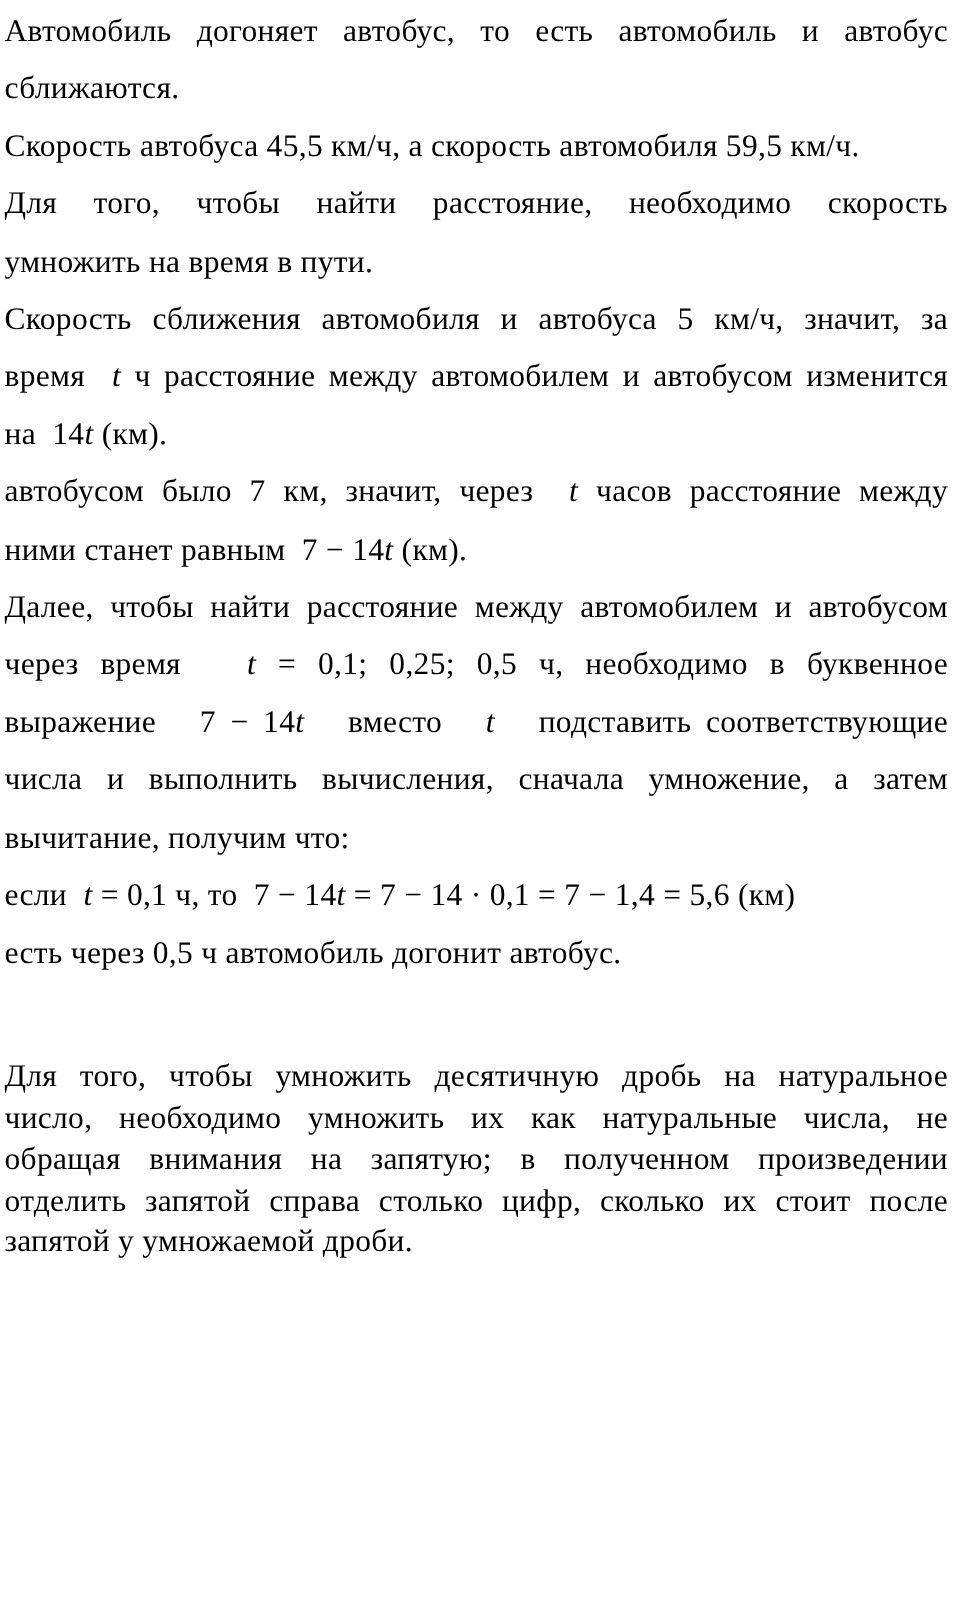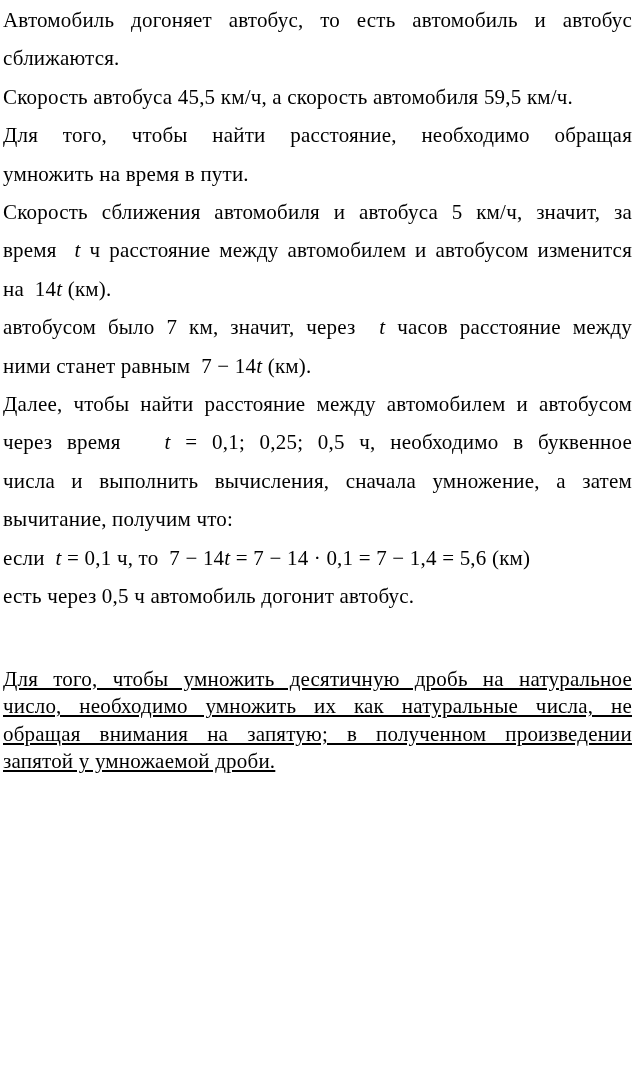--- a/index.html
+++ b/index.html
@@ -18,21 +18,21 @@
   }
   .doc{
     position:absolute;
     top:1px;left:0;
     width:635px;
     padding:0 3px;
     box-sizing:border-box;
     z-index:1;
   }
   .paragraph{margin:0;}
-  .paragraph.gap-before{margin-top:50px;text-decoration:underline;}
+  .paragraph.gap-before{margin-top:50px;}
   .line{
     font-size:21px;
     line-height:38.4px;
     letter-spacing:0.2px;
   }
   .paragraph.compact .line{line-height:27.6px;}
   .jline{text-align:justify;text-align-last:justify;}
   .lline{text-align:left;text-align-last:left;}
   .run{white-space:normal;}
   .run.italic{font-style:italic;}
@@ -63,46 +63,48 @@
 <div class="page">
   <div class="doc">
       <div class="paragraph">
         <div class="line jline"><span class="run">Автомобиль догоняет автобус, то есть автомобиль и автобус</span></div>
         <div class="line lline"><span class="run">сближаются.</span></div>
       </div>
       <div class="paragraph">
         <div class="line lline"><span class="run">Скорость автобуса 45,5 км/ч, а скорость автомобиля 59,5 км/ч.</span></div>
       </div>
       <div class="paragraph">
-        <div class="line jline"><span class="run">Для того, чтобы найти расстояние, необходимо обращая</span></div>
+        <div class="line jline"><span class="run">Для того, чтобы найти расстояние, необходимо скорость</span></div>
         <div class="line lline"><span class="run">умножить на время в пути.</span></div>
       </div>
       <div class="paragraph">
         <div class="line jline"><span class="run">Скорость сближения автомобиля и автобуса 5 км/ч, значит, за</span></div>
         <div class="line jline"><span class="run">время&nbsp; </span><span class="run italic">t</span><span class="run"> ч расстояние между автомобилем и автобусом изменится</span></div>
         <div class="line lline"><span class="run">на&nbsp; 14</span><span class="run italic">t</span><span class="run"> (км).</span></div>
       </div>
       <div class="paragraph">
         <div class="line jline"><span class="run">автобусом было 7 км, значит, через&nbsp; </span><span class="run italic">t</span><span class="run"> часов расстояние между</span></div>
         <div class="line lline"><span class="run">ними станет равным&nbsp; 7 − 14</span><span class="run italic">t</span><span class="run"> (км).</span></div>
       </div>
       <div class="paragraph">
         <div class="line jline"><span class="run">Далее, чтобы найти расстояние между автомобилем и автобусом</span></div>
         <div class="line jline"><span class="run">через время&nbsp;&nbsp; </span><span class="run italic">t</span><span class="run"> = 0,1; 0,25; 0,5 ч, необходимо в буквенное</span></div>
+        <div class="line jline"><span class="run">выражение&nbsp;&nbsp; 7 − 14</span><span class="run italic">t</span><span class="run">&nbsp;&nbsp; вместо&nbsp;&nbsp; </span><span class="run italic">t</span><span class="run">&nbsp;&nbsp; подставить соответствующие</span></div>
         <div class="line jline"><span class="run">числа и выполнить вычисления, сначала умножение, а затем</span></div>
         <div class="line lline"><span class="run">вычитание, получим что:</span></div>
       </div>
       <div class="paragraph">
         <div class="line lline"><span class="run">если&nbsp; </span><span class="run italic">t</span><span class="run"> = 0,1 ч, то&nbsp; 7 − 14</span><span class="run italic">t</span><span class="run"> = 7 − 14 · 0,1 = 7 − 1,4 = 5,6 (км)</span></div>
         <div class="line lline"><span class="run">есть через 0,5 ч автомобиль догонит автобус.</span></div>
       </div>
       <div class="paragraph compact gap-before">
         <div class="line jline"><span class="run">Для того, чтобы умножить десятичную дробь на натуральное</span></div>
         <div class="line jline"><span class="run">число, необходимо умножить их как натуральные числа, не</span></div>
         <div class="line jline"><span class="run">обращая внимания на запятую; в полученном произведении</span></div>
+        <div class="line jline"><span class="run">отделить запятой справа столько цифр, сколько их стоит после</span></div>
         <div class="line lline"><span class="run">запятой у умножаемой дроби.</span></div>
       </div>
     </div>
   <div class="watermark">
     <div class="wm-copy" style="-webkit-text-stroke: 1.2px rgb(191, 191, 191);">©</div>
     <div id="wm-arc">
         <span class="wm-letter" style="left: 34.2593px; top: 926.792px; transform: translate(-50%, -50%) rotate(-14deg); -webkit-text-stroke: 1.2px rgb(191, 191, 191);">r</span>
         <span class="wm-letter" style="left: 56.1797px; top: 924.004px; transform: translate(-50%, -50%) rotate(-0.5deg); -webkit-text-stroke: 1.2px rgb(191, 191, 191);">e</span>
         <span class="wm-letter" style="left: 78.1454px; top: 926.409px; transform: translate(-50%, -50%) rotate(13deg); -webkit-text-stroke: 1.2px rgb(191, 191, 191);">s</span>
         <span class="wm-letter" style="left: 98.9426px; top: 933.876px; transform: translate(-50%, -50%) rotate(26.5deg); -webkit-text-stroke: 1.2px rgb(191, 191, 191);">h</span>

